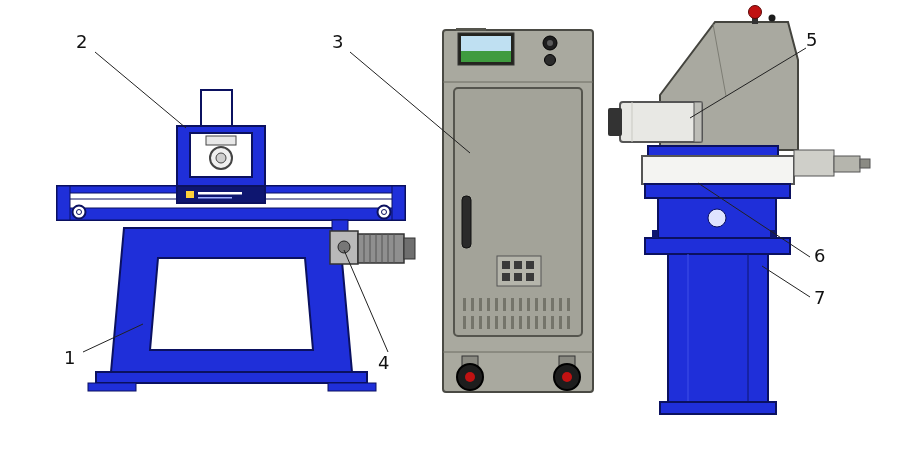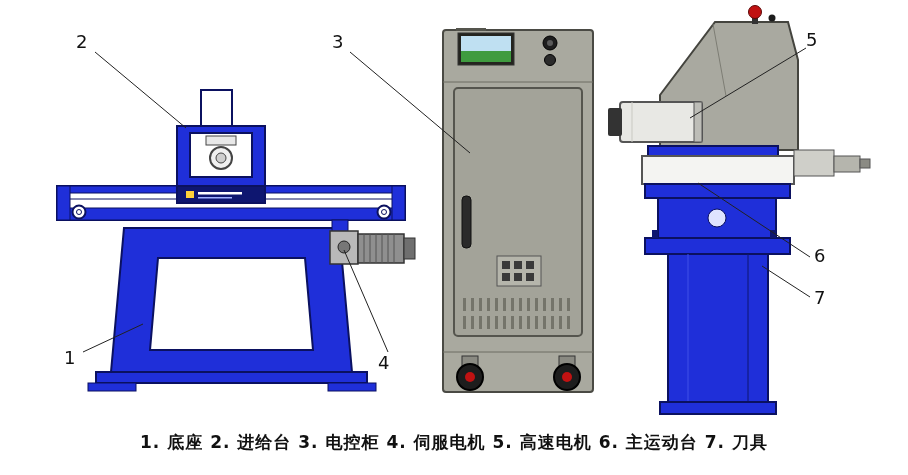--- a/index.html
+++ b/index.html
@@ -215,14 +215,13 @@
   </svg>
 
   <div class="callout" style="left:76px;top:33px;">2</div>
   <div class="callout" style="left:332px;top:33px;">3</div>
   <div class="callout" style="left:806px;top:31px;">5</div>
   <div class="callout" style="left:64px;top:349px;">1</div>
   <div class="callout" style="left:378px;top:354px;">4</div>
   <div class="callout" style="left:814px;top:247px;">6</div>
   <div class="callout" style="left:814px;top:289px;">7</div>
 
-  <div class="caption">1. 底座  2. 进给台  3. 电控柜  4. 伺服电机  5. 高速电机  6. 主运动台  7. 刀具</div>
 </div>
 
 </body></html>

